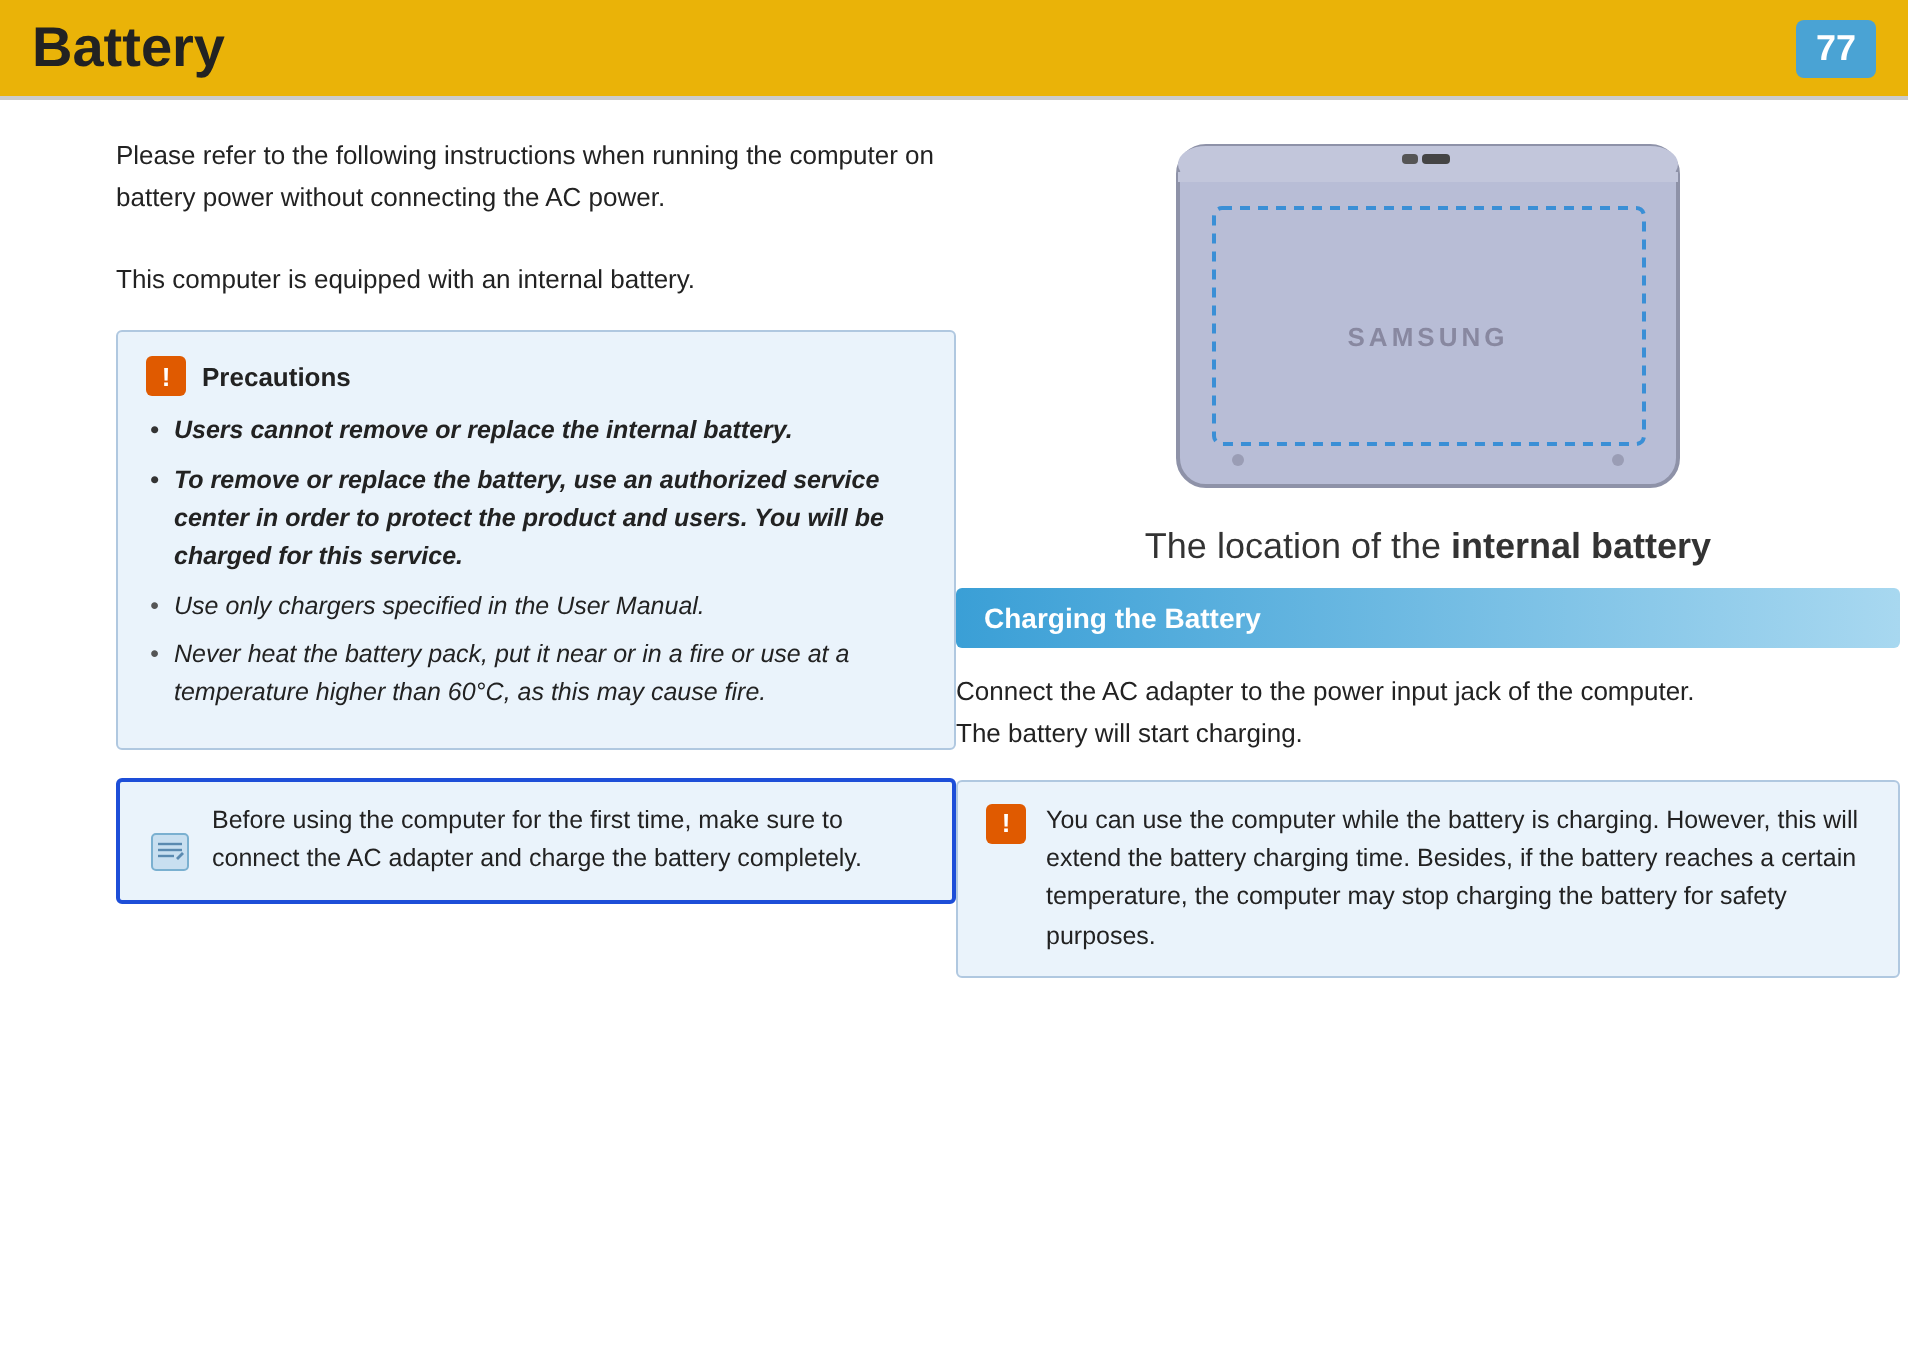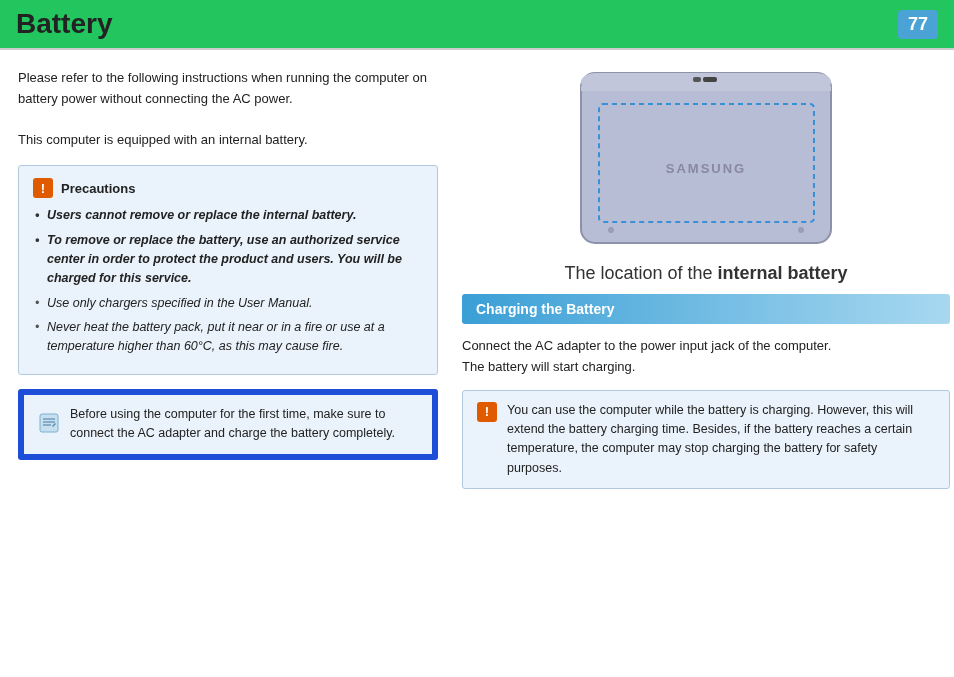--- a/index.html
+++ b/index.html
@@ -12,21 +12,21 @@
       min-height: 677px;
     }
 
     
     .header {
       display: flex;
       align-items: center;
       justify-content: space-between;
       border-bottom: 2px solid #ccc;
       padding: 8px 16px 8px 16px;
-      background: #22c55e;
+      background: #eab308;
     }
     .header-title {
       font-size: 28px;
       font-weight: bold;
       color: #222;
     }
     .header-right {
       display: flex;
       align-items: center;
       gap: 10px;
@@ -45,21 +45,21 @@
       border-radius: 4px;
       padding: 4px 10px;
       min-width: 38px;
       text-align: center;
     }
 
     
     .content {
       display: flex;
       padding: 18px 4px 18px 18px;
-      gap: 24px;
+      margin-left: 40px;
     }
 
     
     .left-col {
       flex: 0 0 420px;
       max-width: 420px;
     }
     .intro-text {
       font-size: 13px;
       line-height: 1.6;
@@ -121,27 +121,27 @@
     }
     .precautions-list li.bold-item {
       font-weight: bold;
     }
     .precautions-list li.bold-item::before {
       color: #333;
     }
 
     
     .note-box {
-      border: 6px solid #1d4ed8;
+      border: 2px solid #1d4ed8;
       background: #eaf3fb;
       border-radius: 3px;
       padding: 10px 14px;
       display: flex;
       gap: 10px;
-      align-items: center;
+      align-items: flex-end;
     }
     .note-icon {
       flex-shrink: 0;
       margin-top: 1px;
     }
     .note-icon svg {
       width: 22px;
       height: 22px;
     }
     .note-text {

